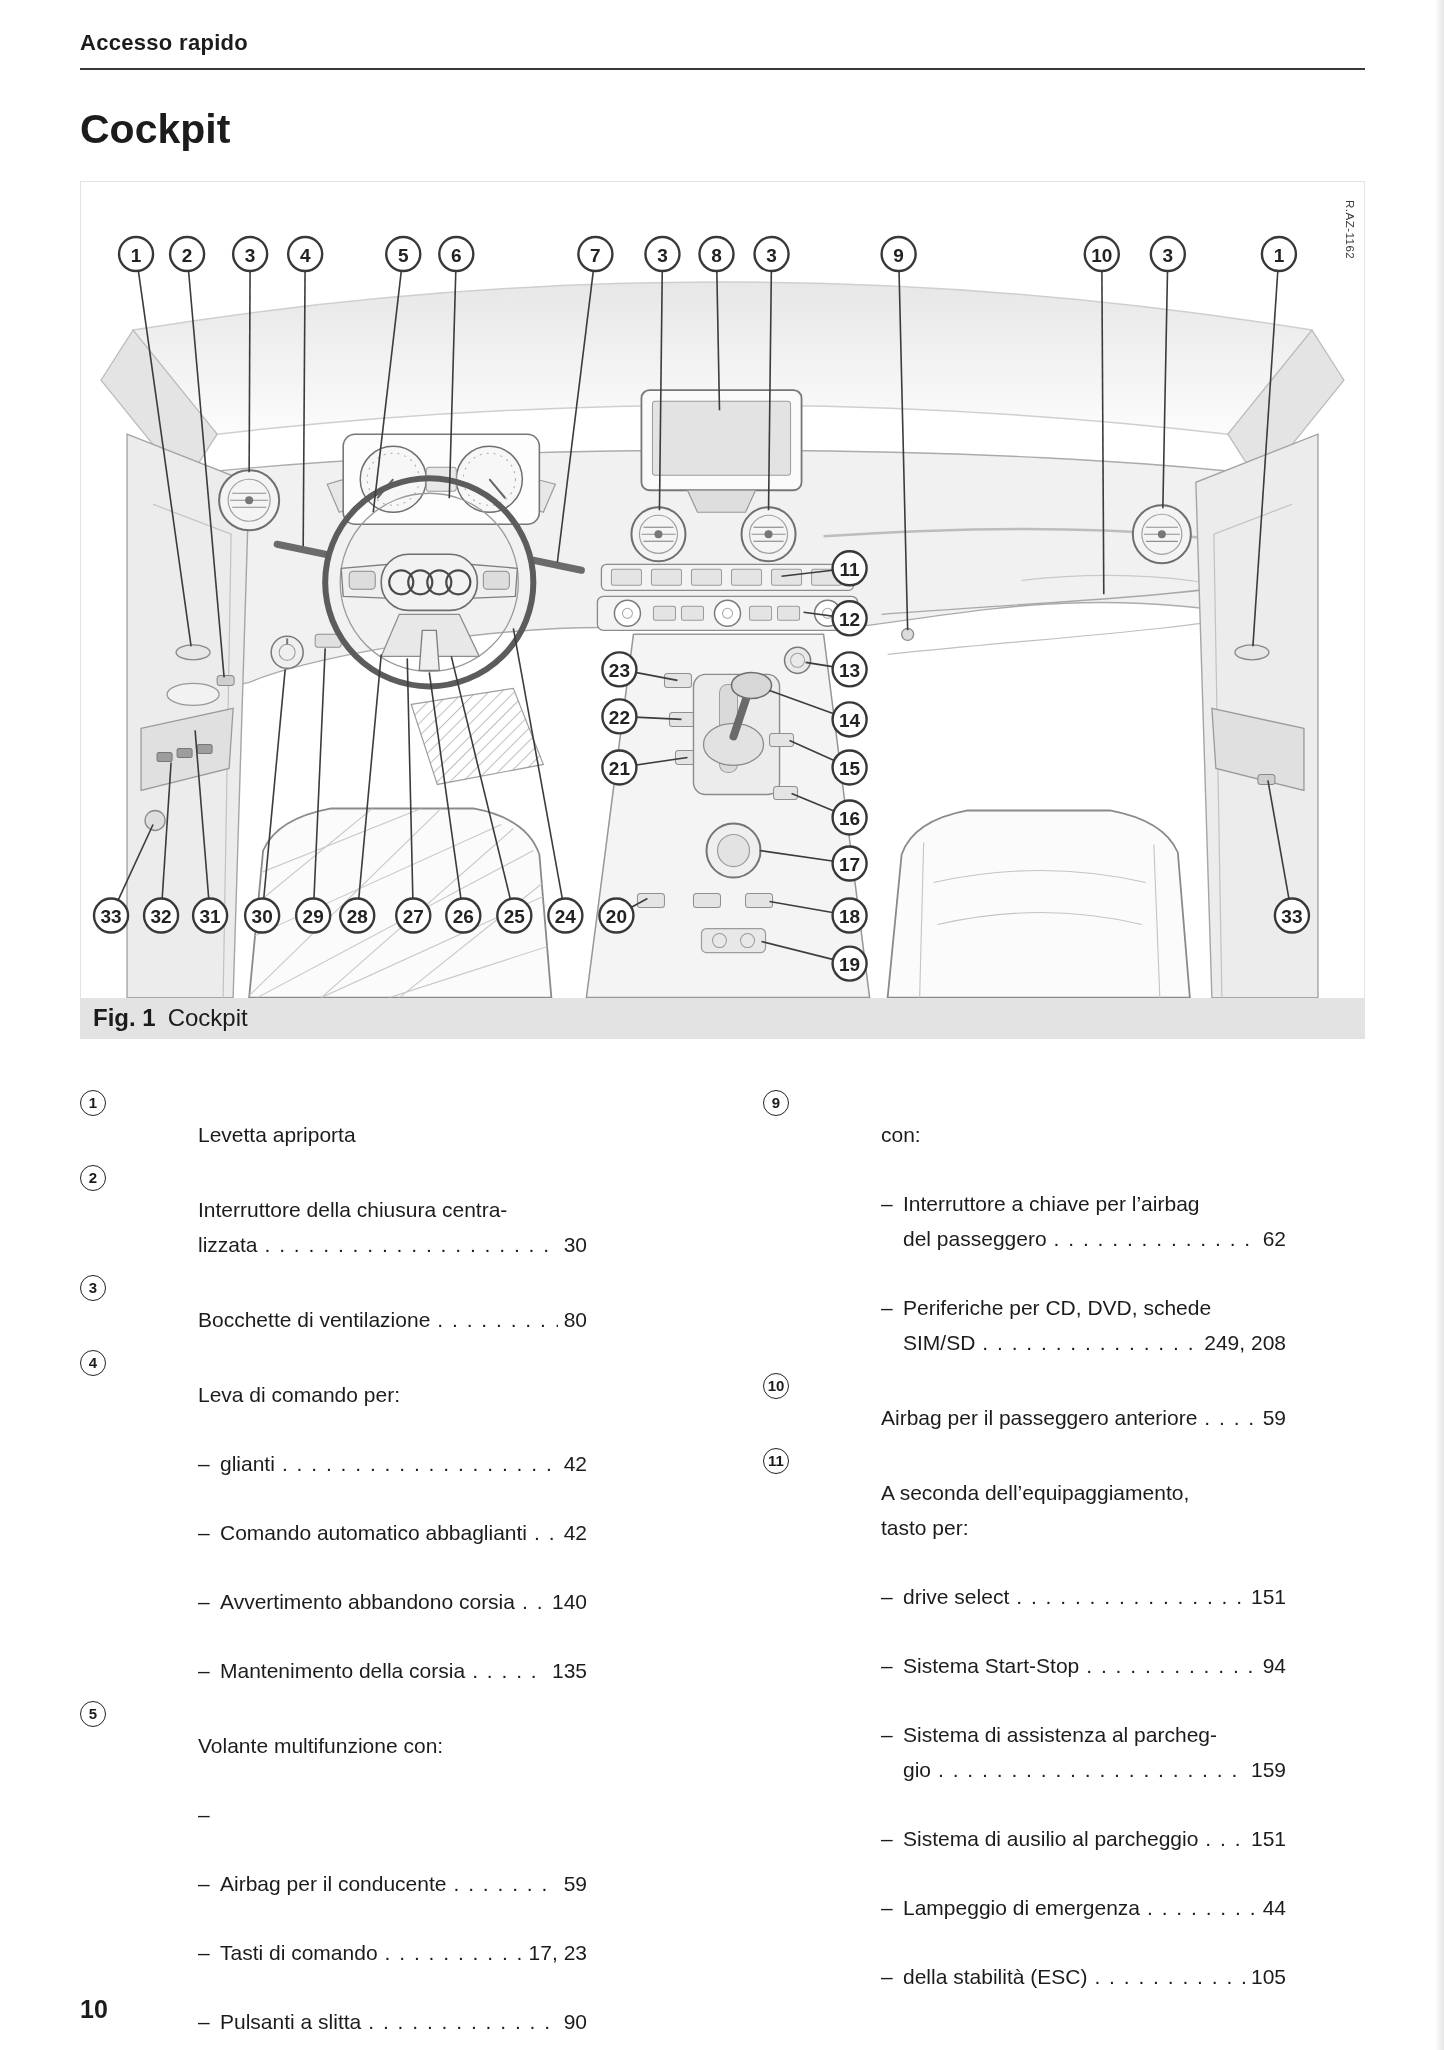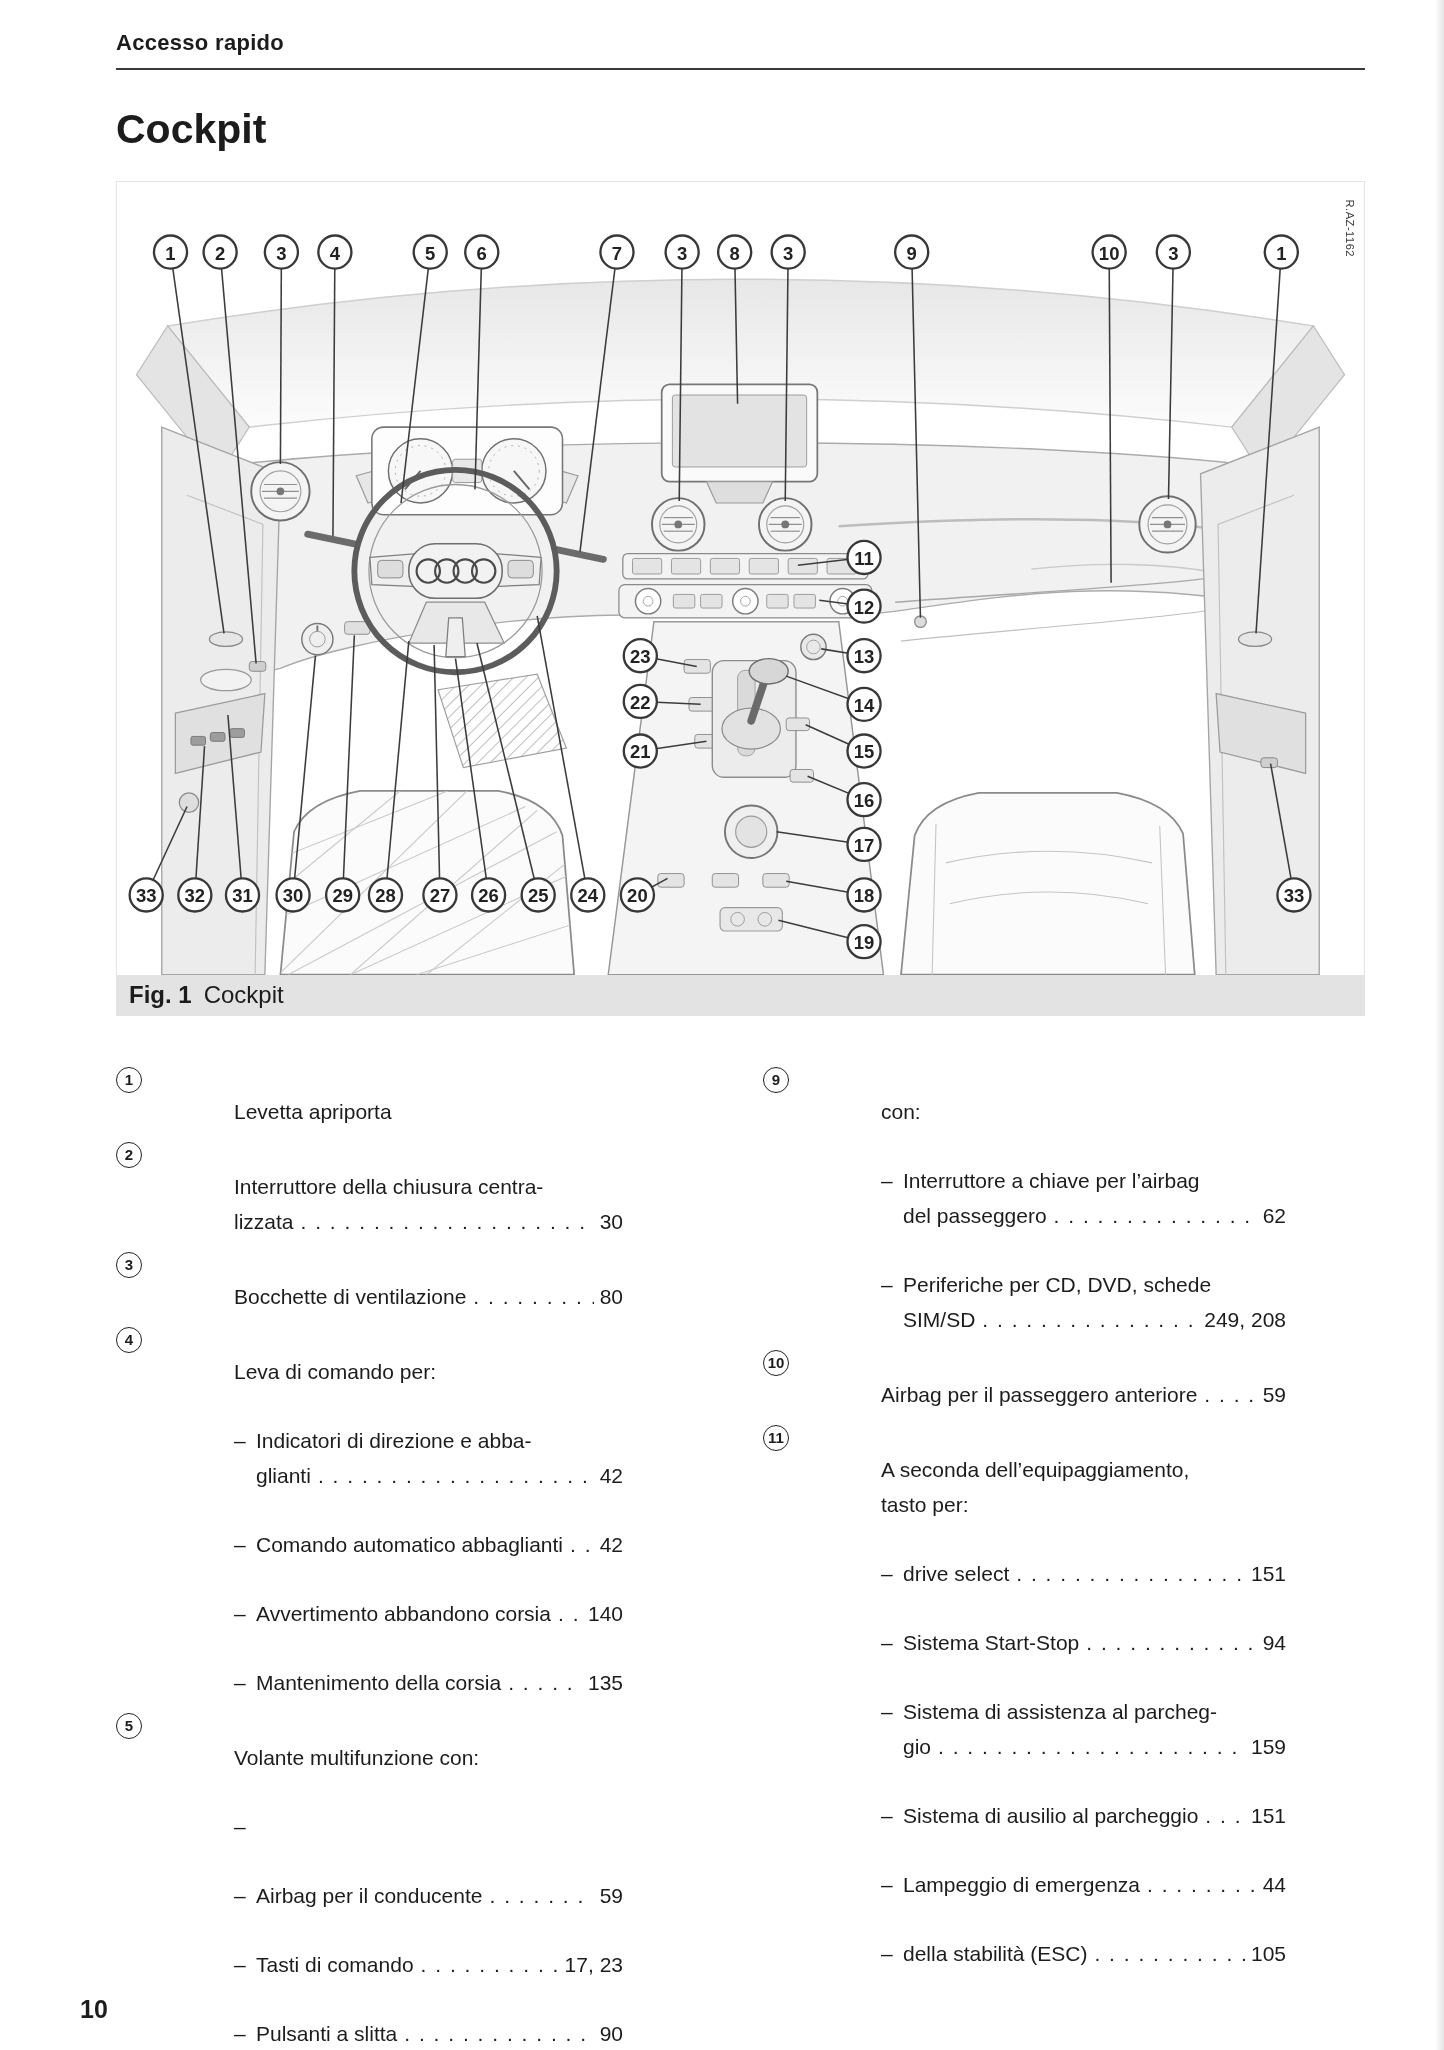--- a/index.html
+++ b/index.html
@@ -1,18 +1,18 @@
 <!DOCTYPE html>
 <html><head>
 <meta charset="utf-8">
 <style>
   *{box-sizing:border-box;margin:0;padding:0;}
   html,body{width:1444px;height:2050px;overflow:hidden;background:#fff;}
   .page{position:relative;width:1444px;height:2050px;background:#fff;
-        font-family:"Liberation Sans",sans-serif;color:#1c1c1c;padding-left:36px;}
+        font-family:"Liberation Sans",sans-serif;color:#1c1c1c;}
   .page::after{content:"";position:absolute;top:0;right:0;width:9px;height:100%;
         background:linear-gradient(to right,rgba(0,0,0,0),rgba(0,0,0,.10));pointer-events:none;}
   .content{padding:30px 79px 0 80px;}
   .kicker{font-size:22px;font-weight:700;letter-spacing:.3px;}
   .rule{height:2px;background:#3a3a3a;margin-top:12px;}
   .title{font-size:41px;font-weight:700;margin-top:36px;}
   
   .figure{margin-top:28px;border:1px solid #e3e3e3;}
   .fig-canvas{background:#fff;}
   .fig-canvas svg{display:block;width:100%;height:auto;}
@@ -490,23 +490,20 @@
                 </div>
               </div>
             </div>
           </div>
           <div class="item sub">
             <span class="mk"></span>
             <div class="content">
               <span class="dash">–</span>
               <div class="lines">
                 <div class="line">
-                  <span class="t">Indicatori di direzione e abba-</span>
-                </div>
-                <div class="line">
                   <span class="t">glianti</span>
                   <span class="dots"></span>
                   <span class="pg">42</span>
                 </div>
               </div>
             </div>
           </div>
           <div class="item sub">
             <span class="mk"></span>
             <div class="content">

